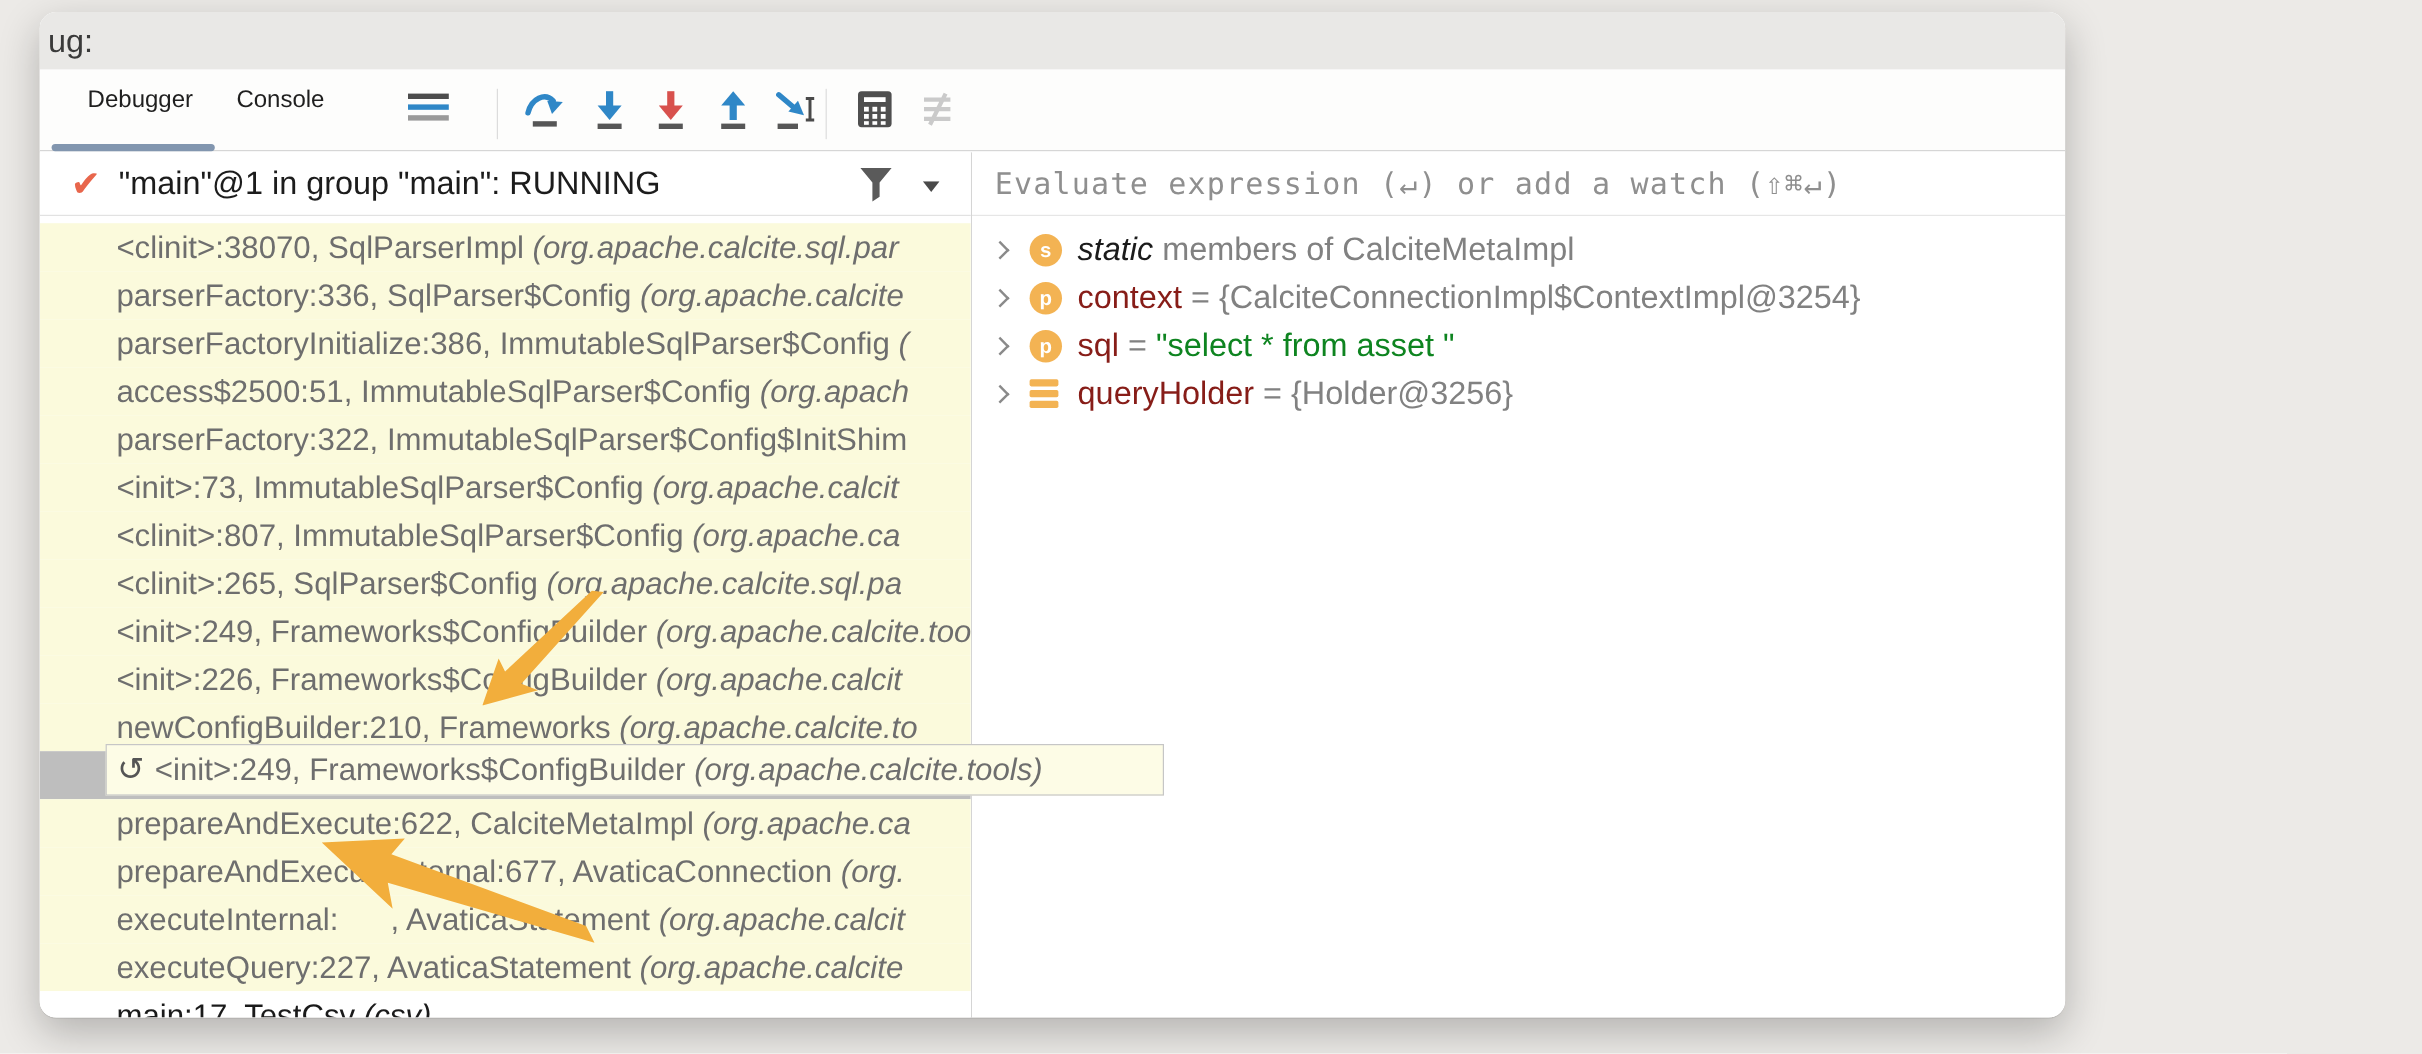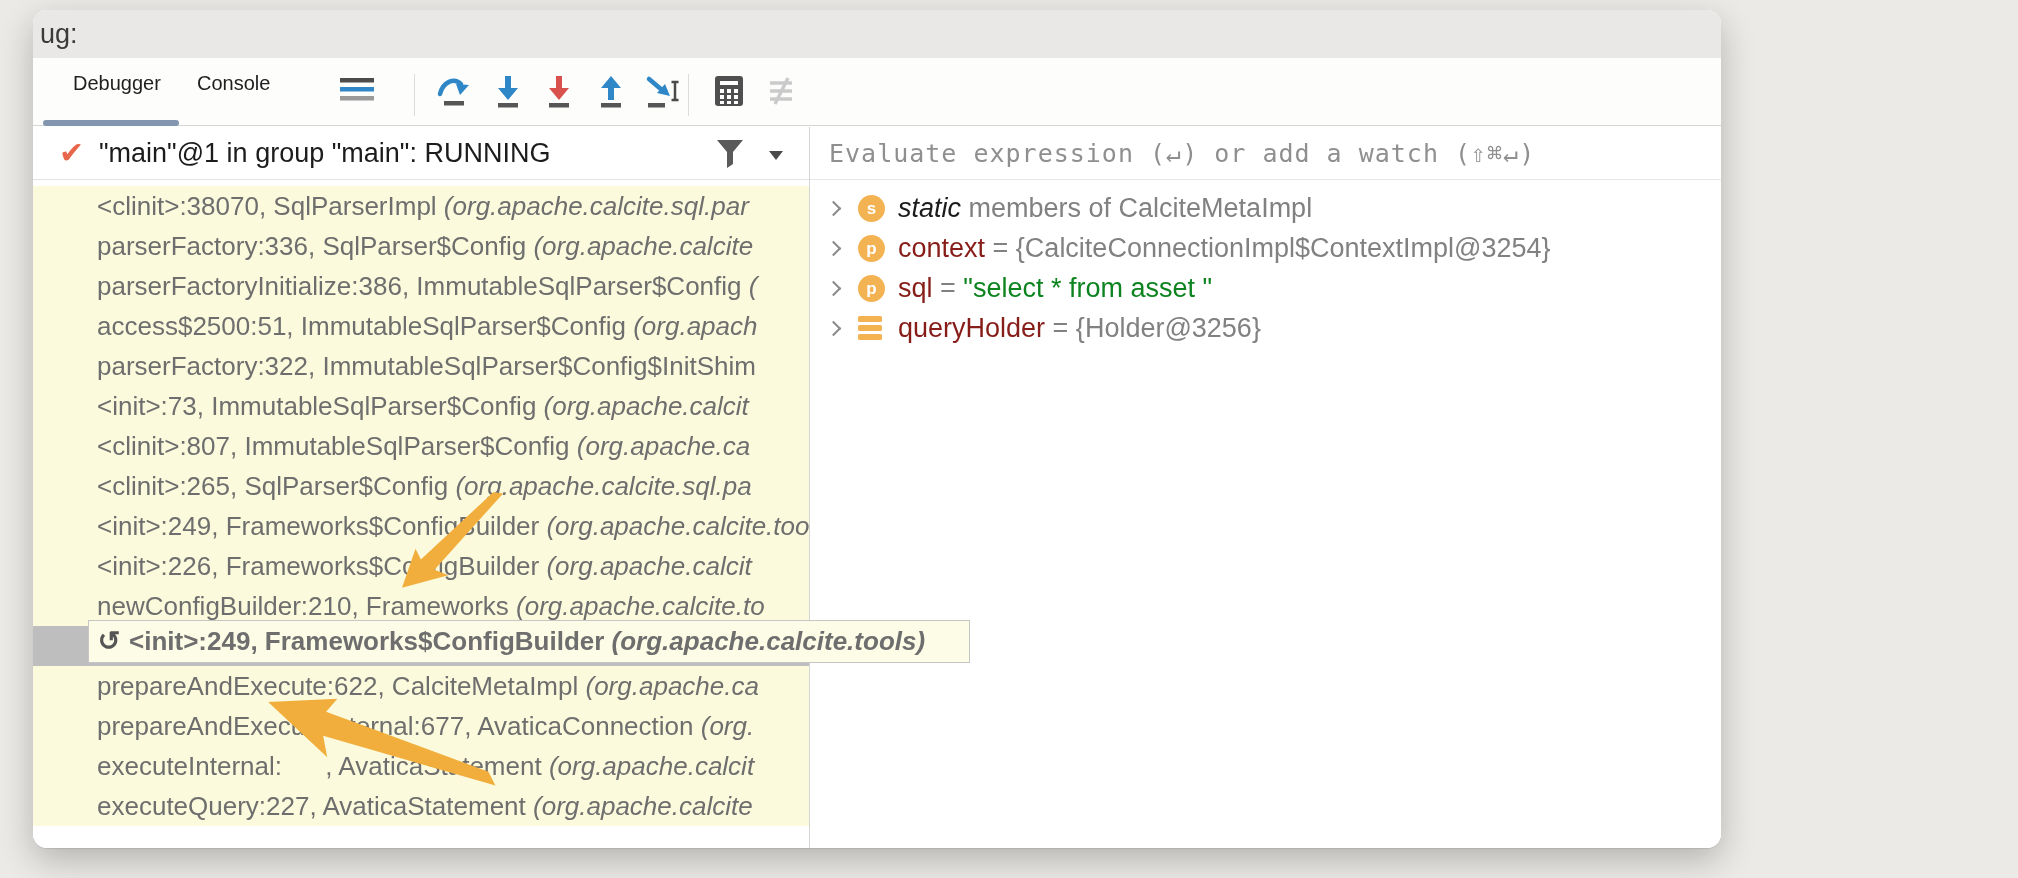--- a/index.html
+++ b/index.html
@@ -43,21 +43,21 @@
   
   .frames { flex:1; position:relative; overflow:hidden; background:#fff; padding-top:6px; }
   .frame-row { height:40px; line-height:40px; padding-left:64px; font-size:26px; color:#6e6e6e;
                background:#fbfadc; white-space:pre; overflow:hidden; }
   .frame-row .fpkg { font-style:italic; }
   .frame-row.selected { background:#bebebe; color:#121212; }
   .frame-row.plain { background:#ffffff; color:#1a1a1a; }
   
   .frame-tooltip { position:absolute; left:55px; top:610px; width:882px; height:43px;
                    background:#fdfce6; border:1px solid #c6c6c6; z-index:5;
-                   font-size:26px; color:#6e6e6e; line-height:41px; white-space:pre;font-weight:bold; }
+                   font-size:26px; color:#6e6e6e; line-height:41px; white-space:pre; }
   .frame-tooltip .ricon { display:inline-block; width:40px; text-align:center; font-size:27px; color:#555; }
   .frame-tooltip .fpkg { font-style:italic; }
   
   .eval-bar { height:53px; border-bottom:1px solid #e6e6e6; position:relative; background:#fff; }
   .eval-text { position:absolute; left:19px; top:12px; font-size:25px; color:#8f8f8f;
                font-family:"DejaVu Sans Mono","DejaVu Sans",monospace; letter-spacing:1px; }
   
   .vars { flex:1; background:#fff; padding-top:8px; }
   .var-row { height:40px; position:relative; font-size:27px; line-height:40px; }
   .chev { position:absolute; left:18px; top:15px; width:11px; height:11px;
@@ -163,20 +163,21 @@
           <div class="frame-row"><span class="fmethod">&lt;clinit&gt;:807, ImmutableSqlParser$Config</span><span class="fpkg"> (org.apache.ca</span></div>
           <div class="frame-row"><span class="fmethod">&lt;clinit&gt;:265, SqlParser$Config</span><span class="fpkg"> (org.apache.calcite.sql.pa</span></div>
           <div class="frame-row"><span class="fmethod">&lt;init&gt;:249, Frameworks$ConfigBuilder</span><span class="fpkg"> (org.apache.calcite.tools)</span></div>
           <div class="frame-row"><span class="fmethod">&lt;init&gt;:226, Frameworks$ConfigBuilder</span><span class="fpkg"> (org.apache.calcit</span></div>
           <div class="frame-row"><span class="fmethod">newConfigBuilder:210, Frameworks</span><span class="fpkg"> (org.apache.calcite.to</span></div>
           <div class="frame-row selected"><span class="fmethod">toQuery:655, CalciteMetaImpl</span><span class="fpkg"> (org.apache.calcite.jdbc)</span></div>
           <div class="frame-row"><span class="fmethod">prepareAndExecute:622, CalciteMetaImpl</span><span class="fpkg"> (org.apache.ca</span></div>
           <div class="frame-row"><span class="fmethod">prepareAndExecuteInternal:677, AvaticaConnection</span><span class="fpkg"> (org.</span></div>
           <div class="frame-row"><span class="fmethod">executeInternal:      , AvaticaStatement</span><span class="fpkg"> (org.apache.calcit</span></div>
           <div class="frame-row"><span class="fmethod">executeQuery:227, AvaticaStatement</span><span class="fpkg"> (org.apache.calcite</span></div>
+          <div class="frame-row plain"><span class="fmethod">main:17, TestCsv</span><span class="fpkg"> (csv)</span></div>
         </div>
     </div>
 
     <div class="right-col">
       <div class="eval-bar">
         <span class="eval-text">Evaluate expression (↵) or add a watch (⇧⌘↵)</span>
       </div>
       <div class="vars" id="var-list">
           <div class="var-row">
             <span class="chev"></span>

